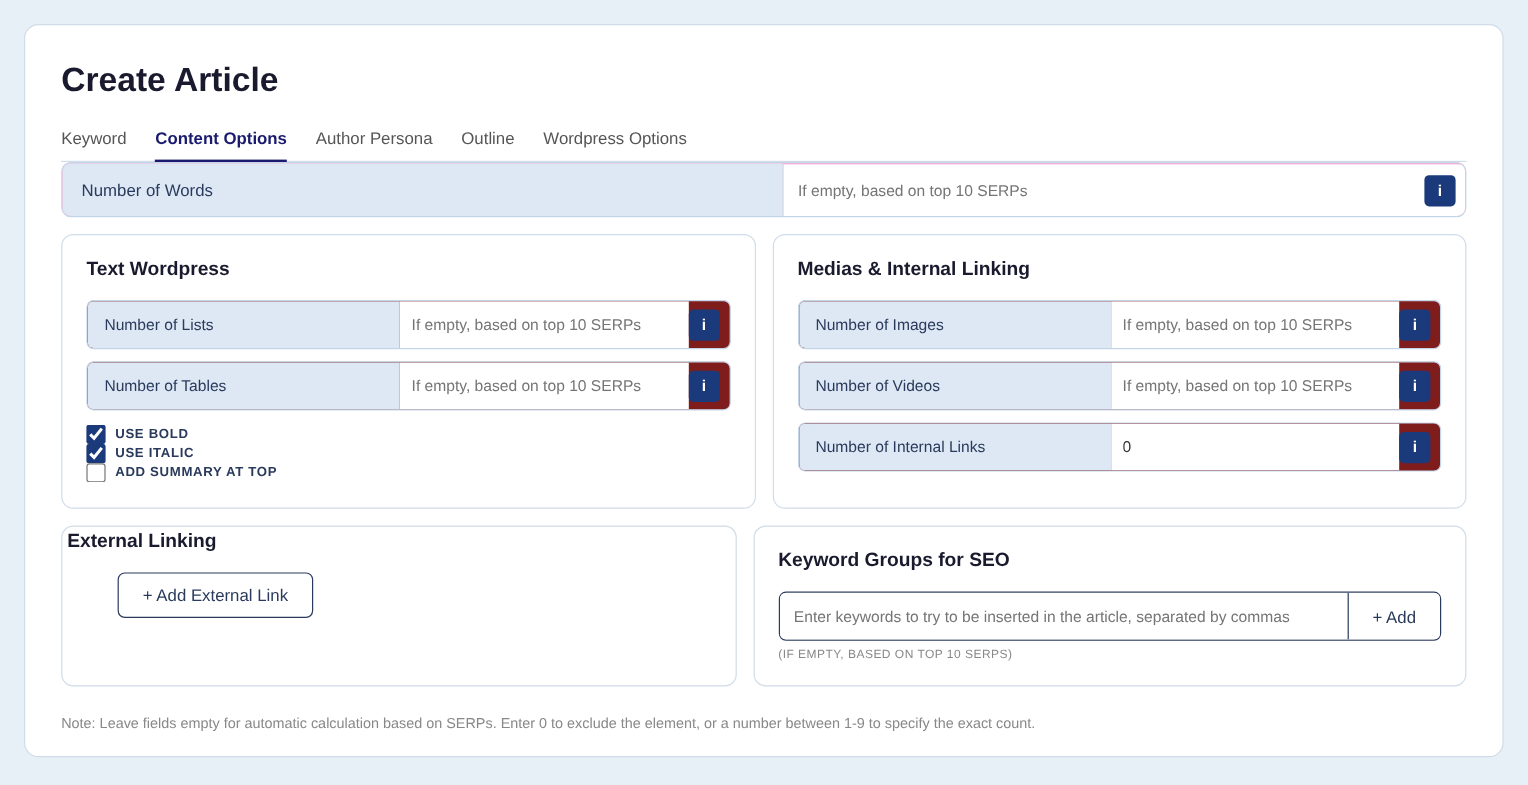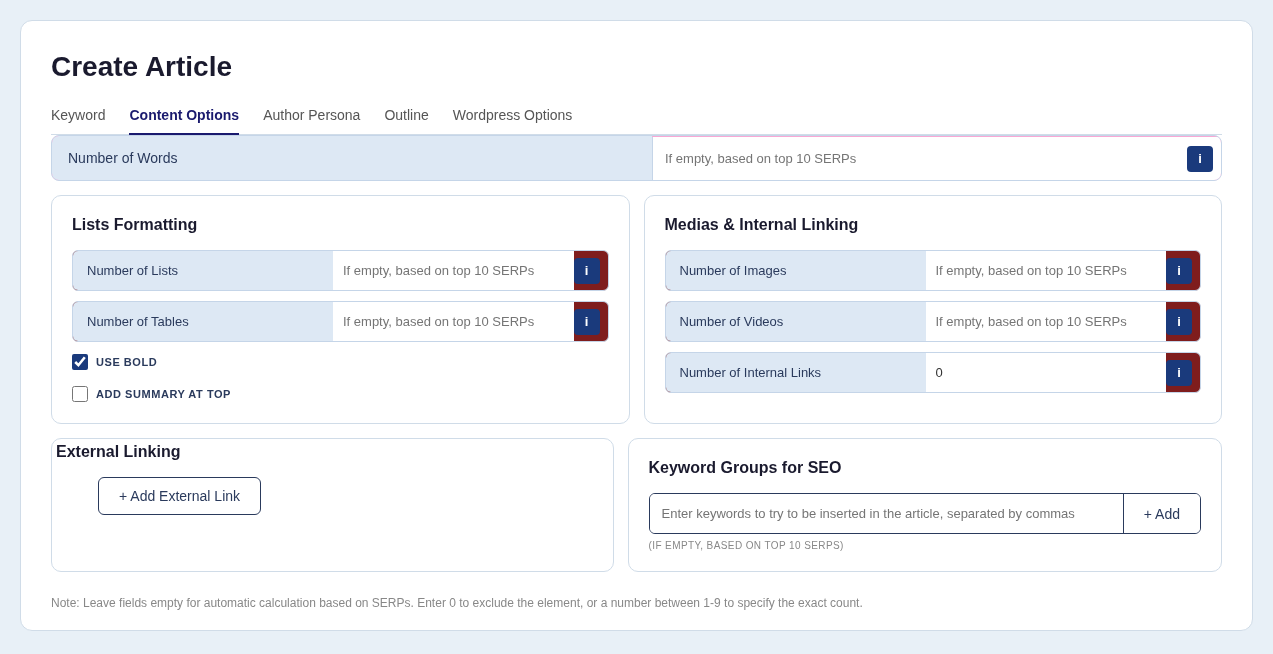--- a/index.html
+++ b/index.html
@@ -140,21 +140,21 @@
       color: #aaa;
       background: #fff;
     }
     .field-input.has-value {
       color: #333;
     }
     .checkbox-area {
       margin-top: 12px;
       display: flex;
       flex-direction: column;
-      gap: 16px;
+      gap: 0;
     }
     .checkbox-item {
       display: flex;
       align-items: center;
       gap: 8px;
       cursor: pointer;
     }
     .checkbox-item input[type="checkbox"] {
       width: 16px;
       height: 16px;
@@ -263,40 +263,44 @@
       <div class="words-label">Number of Words</div>
       <div class="words-input-wrapper">
         <input class="words-input" type="text" placeholder="If empty, based on top 10 SERPs" style="">
         <button class="info-btn">i</button>
       </div>
     </div>
 
     <div class="two-panels">
 
       <div class="panel">
-        <div class="panel-title">Lists Formatting</div>
+        <div class="panel-title">Text Wordpress</div>
 
         <div class="field-row">
           <div class="field-label">Number of Lists</div>
           <input class="field-input" type="text" placeholder="If empty, based on top 10 SERPs" style="">
           <button class="info-btn">i</button>
         </div>
 
         <div class="field-row">
           <div class="field-label">Number of Tables</div>
           <input class="field-input" type="text" placeholder="If empty, based on top 10 SERPs" style="">
           <button class="info-btn">i</button>
         </div>
 
         <div class="checkbox-area">
           <label class="checkbox-item">
             <input type="checkbox" checked="" style="">
             <span class="checkbox-label">USE BOLD</span>
           </label>
           <label class="checkbox-item">
+            <input type="checkbox" checked="" style="">
+            <span class="checkbox-label">USE ITALIC</span>
+          </label>
+          <label class="checkbox-item">
             <input type="checkbox" style="">
             <span class="checkbox-label">ADD SUMMARY AT TOP</span>
           </label>
         </div>
       </div>
 
       <div class="panel">
         <div class="panel-title">Medias &amp; Internal Linking</div>
 
         <div class="field-row">

